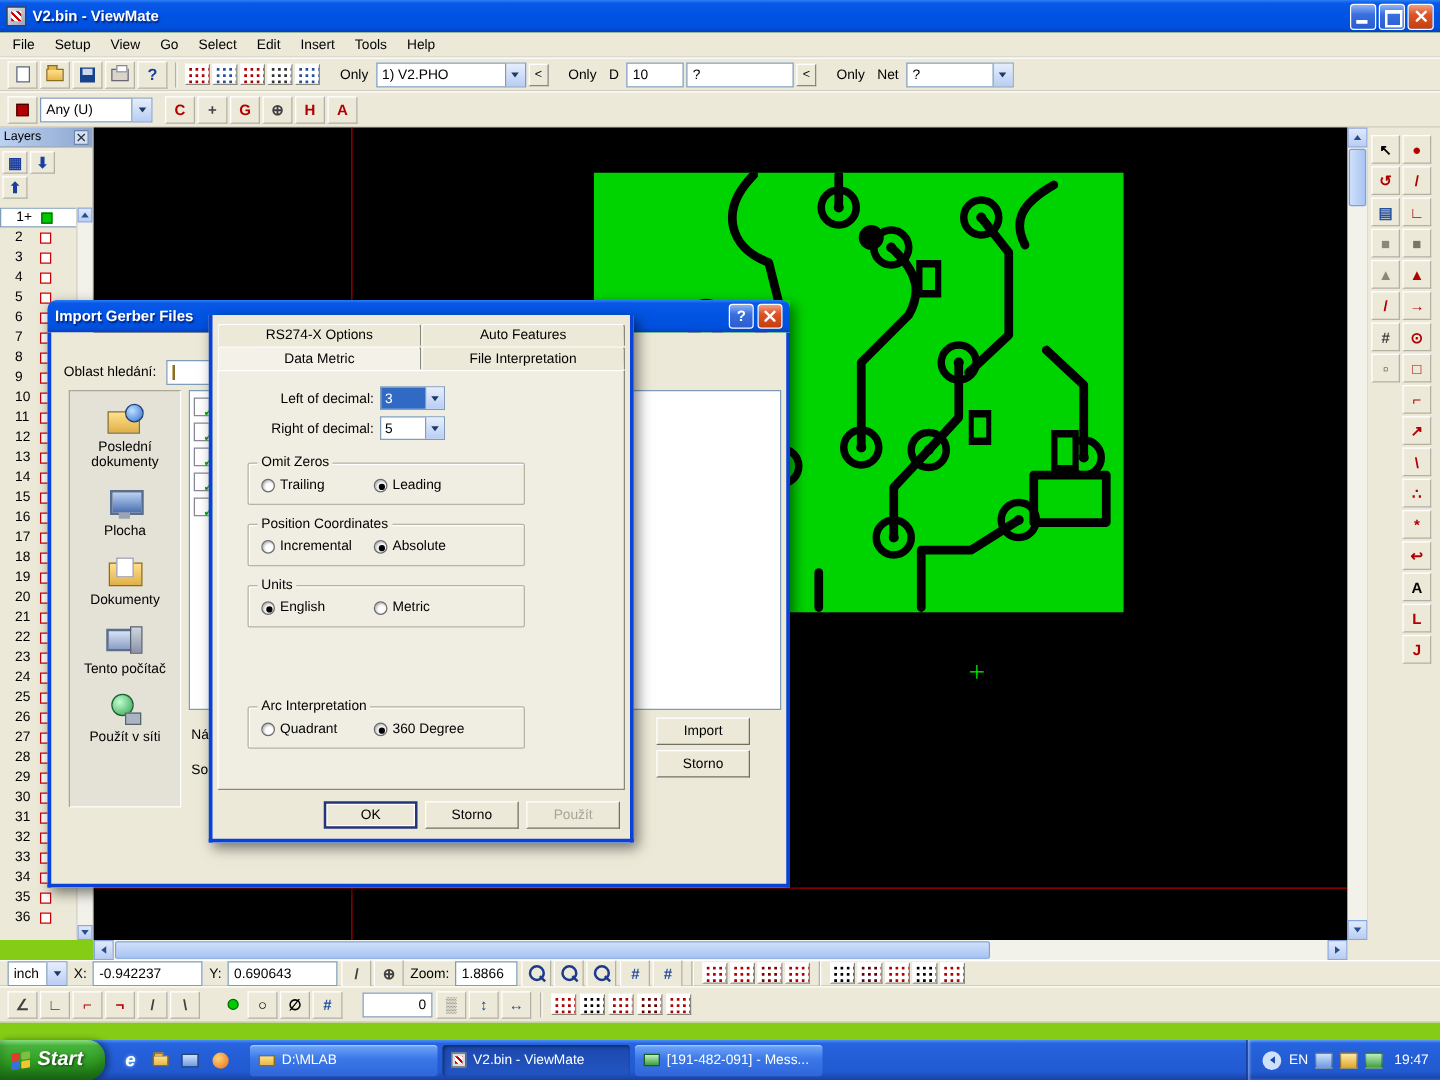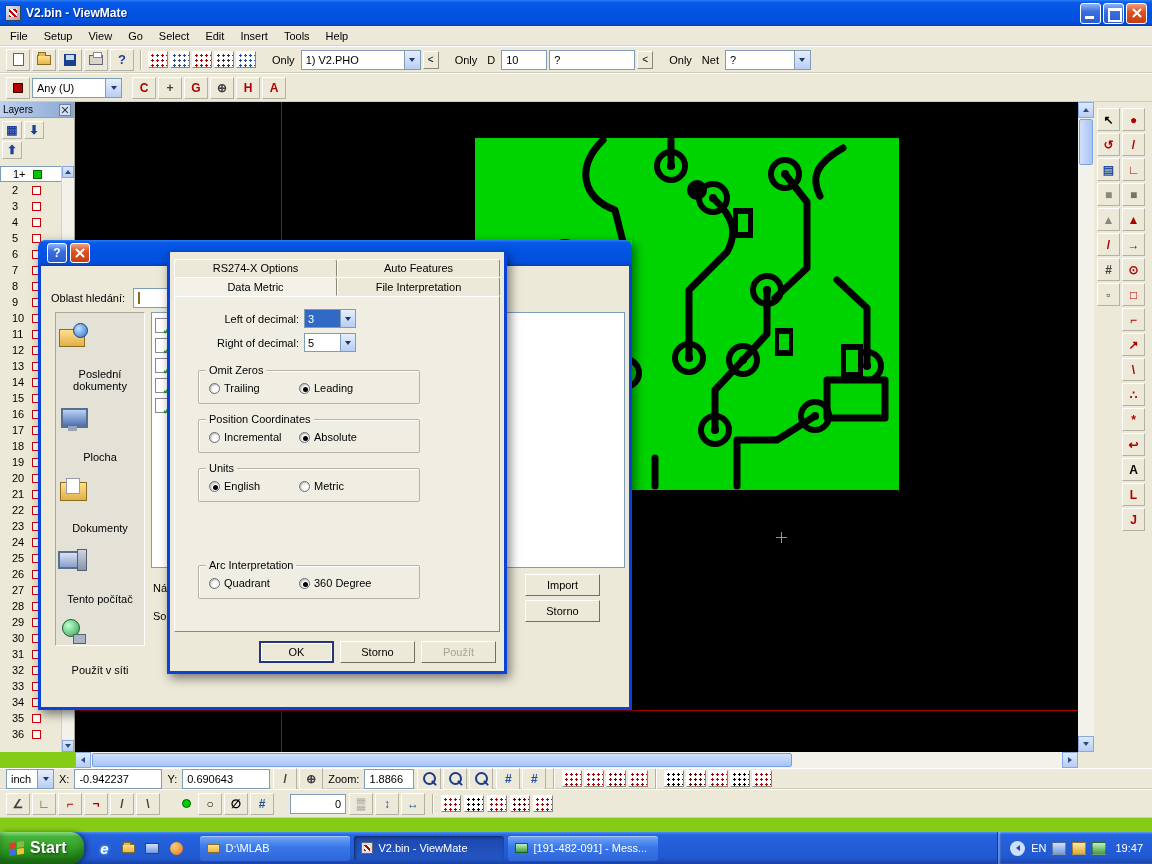--- a/index.html
+++ b/index.html
@@ -111,21 +111,21 @@
 
 .st1{top:768px;height:21px;gap:3px}
 .st2{top:789px;height:29px;gap:3px;border-bottom:1px solid #cfccc0}
 .lbl{padding:0 2px}
 .green-ind{width:9px;height:9px;border-radius:50%;background:#0c0;border:1px solid #060;margin:0 4px}
 
 
 .taskbar{position:absolute;left:0;top:832px;width:100%;height:32px;display:flex;align-items:center;
   background:linear-gradient(#4a8ff5 0%,#2663de 9%,#2159d0 80%,#1941a5 100%)}
 .start{height:32px;display:flex;align-items:center;gap:6px;padding:0 18px 0 9px;border-radius:0 14px 14px 0;
-  color:#fff;font-weight:bold;font-size:16px;text-shadow:1px 1px 2px #133f10;
+  color:#fff;font-weight:bold;font-style:italic;font-size:16px;text-shadow:1px 1px 2px #133f10;
   background:linear-gradient(#8ee07f 0%,#48b33c 14%,#2f9e23 55%,#1f7f17 100%);
   box-shadow:inset 0 -7px 10px rgba(0,0,0,.25),3px 0 5px rgba(0,0,0,.4)}
 .flag{display:grid;grid-template-columns:7px 7px;grid-template-rows:6px 6px;gap:1px;transform:skewY(-8deg)}
 .flag i{display:block;border-radius:1px}
 .flag .f1{background:#e23a2e}.flag .f2{background:#7fbf3f}.flag .f3{background:#3a6fe0}.flag .f4{background:#f2c430}
 .ql{width:22px;height:24px;display:flex;align-items:center;justify-content:center;margin:0 1px}
 .ql-e::after{content:"e";color:#fff;font-weight:bold;font-style:italic;font-size:15px;text-shadow:0 0 3px #8cf}
 .ql-desk{width:14px;height:11px;background:linear-gradient(#cfe0fb,#6f9ae0);border:1px solid #24447c}
 .ql-ff{width:13px;height:13px;border-radius:50%;background:radial-gradient(circle at 35% 35%,#ffd37a,#e86a10)}
 .mini-folder{width:13px;height:9px;background:linear-gradient(#ffe08a,#e8b64c);border:1px solid #8a6d1f;border-radius:1px;position:relative}
@@ -162,21 +162,21 @@
 .dlg-body{border:3px solid #0842d6;border-top:none;background:#ece9d8;position:relative}
 .import{left:38px;top:240px;width:594px;z-index:10}
 .import .dlg-body{height:444px}
 .gerber{left:167px;top:252px;width:340px;z-index:20}
 .gerber .dlg-body{height:422px}
 
 
 .search-row{position:absolute;left:10px;top:22px;display:flex;align-items:center;gap:8px}
 .places{position:absolute;left:14px;top:46px;width:90px;height:334px;background:#e4e1d6;border:1px solid;border-color:#aca899 #fff #fff #aca899;
   display:flex;flex-direction:column;align-items:center;padding-top:10px;gap:14px}
-.place{width:84px;text-align:center;display:flex;flex-direction:column;gap:19px;}
+.place{width:84px;text-align:center;display:flex;flex-direction:column;gap:3px;align-items:center}
 .place-ic{width:30px;height:26px;position:relative}
 .ic-recent .place-ic::before{content:"";position:absolute;left:1px;bottom:2px;width:24px;height:16px;background:linear-gradient(#ffe08a,#e0b04a);border:1px solid #8a6d1f}
 .ic-recent .place-ic::after{content:"";position:absolute;right:0;top:0;width:13px;height:13px;border-radius:50%;background:radial-gradient(circle at 35% 35%,#bfe0ff,#2f6fd0);border:1px solid #1a3f7a}
 .ic-desktop .place-ic::before{content:"";position:absolute;left:3px;top:2px;width:23px;height:16px;background:linear-gradient(#bcd2f5,#4a6fb0);border:2px solid #5a6f90}
 .ic-desktop .place-ic::after{content:"";position:absolute;left:10px;bottom:1px;width:9px;height:5px;background:#9aa4b4}
 .ic-docs .place-ic::before{content:"";position:absolute;left:2px;bottom:2px;width:25px;height:17px;background:linear-gradient(#ffe08a,#e0b04a);border:1px solid #8a6d1f}
 .ic-docs .place-ic::after{content:"";position:absolute;left:8px;top:1px;width:12px;height:14px;background:#fff;border:1px solid #99a}
 .ic-computer .place-ic::before{content:"";position:absolute;left:0;top:3px;width:19px;height:14px;background:linear-gradient(#d8e2f4,#8aa0c8);border:2px solid #5a6f90}
 .ic-computer .place-ic::after{content:"";position:absolute;right:1px;top:1px;width:8px;height:20px;background:linear-gradient(#cfd4de,#8a94a8);border:1px solid #565f70}
 .ic-network .place-ic::before{content:"";position:absolute;left:4px;top:0;width:16px;height:16px;border-radius:50%;background:radial-gradient(circle at 35% 35%,#bfffcf,#2f9e4f);border:1px solid #1a6030}
@@ -774,20 +774,21 @@
     <span class="pat" style="color: rgb(176, 0, 0);"></span>
         <span class="pat" style="color: rgb(0, 0, 0);"></span>
         <span class="pat" style="color: rgb(176, 0, 0);"></span>
         <span class="pat" style="color: rgb(96, 0, 0);"></span>
         <span class="pat" style="color: rgb(176, 0, 0);"></span>
       </span>
   </div>
 
   <div class="dialog import">
     <div class="dlg-title">
+      <span class="t">Import Gerber Files</span>
       <span class="dlg-btn">?</span>
       <span class="dlg-btn close xbars"></span>
     </div>
     <div class="dlg-body">
       <div class="search-row">
         <span>Oblast hledání:</span>
         <span class="combo" style="width:360px">
           <span class="val"><span class="mini-folder"></span></span>
           <span class="dd"></span>
         </span>

